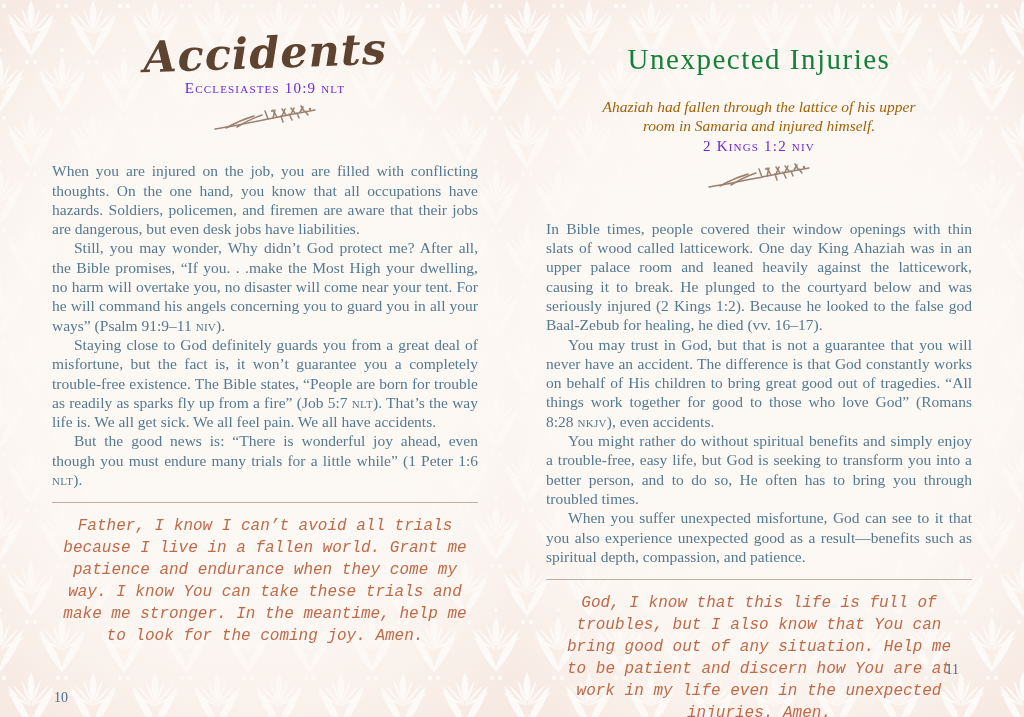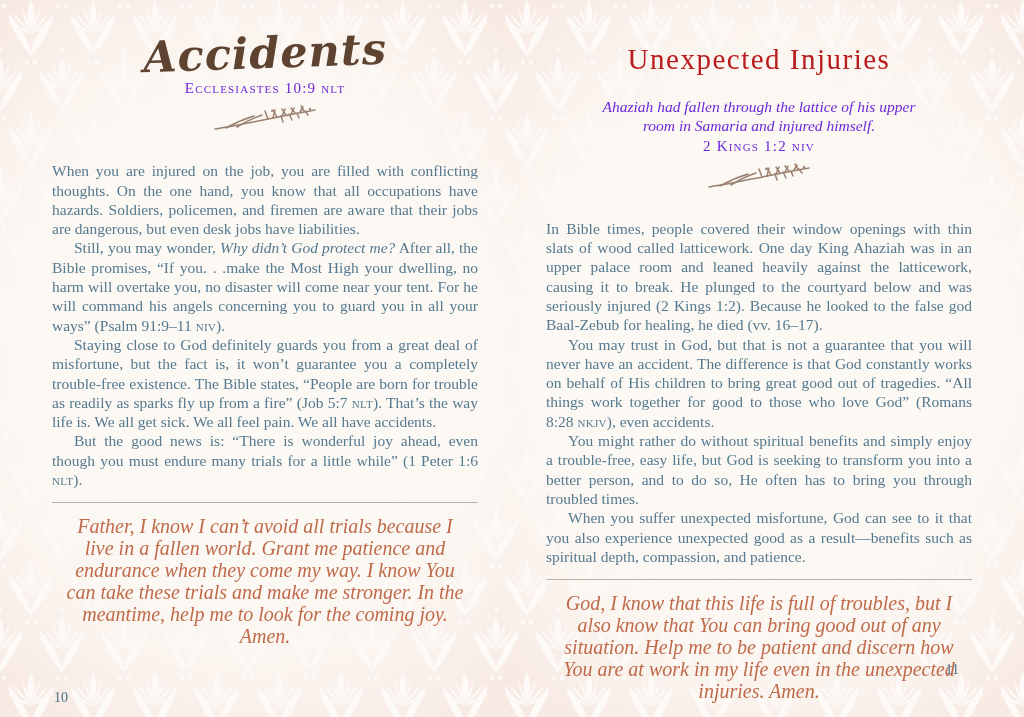--- a/index.html
+++ b/index.html
@@ -26,49 +26,49 @@
   .page.right { left:546px; width:426px; }
 
   .chapter-title {
     margin:30px 0 0; text-align:center;
     font-family:"DejaVu Serif", serif; font-style:italic; font-weight:700;
     font-size:43px; line-height:1.1; color:#5e4330; letter-spacing:1px;
     transform:rotate(-2deg);
   }
   .section-title {
     margin:0; text-align:center; font-weight:400;
-    font-size:29px; line-height:1.2; color:#b91c1c; letter-spacing:1.5px;
+    font-size:29px; line-height:1.2; color:#15803d; letter-spacing:1.5px;
   }
   .page.left  .section-title { margin-top:12px; }
   .page.right .section-title { margin-top:42px; }
 
   .scripture {
     margin:15px auto 0; text-align:center; font-style:italic;
-    color:#6d28d9; font-size:15.5px; line-height:19px;
+    color:#a16207; font-size:15.5px; line-height:19px;
   }
   .page.right .scripture { max-width:345px; margin-top:20px; }
   .scripture-ref {
     margin:3px 0 0; text-align:center; color:#6d28d9;
     font-variant:small-caps; letter-spacing:1.2px; font-size:15px;
   }
   .sprig { display:block; margin:5px auto 0; }
 
   .body-block {
     margin-top:27px; text-align:justify; color:#55798f;
     font-size:15.5px; line-height:19.3px;
   }
   .body-para { margin:0; }
   .body-para.indent { text-indent:22px; }
-  .it { font-style:italic; }
+  .it { }
   .sc { font-variant:small-caps; letter-spacing:0.3px; }
 
   .divider { border:none; border-top:1px solid #bdafa5; margin:13px 0 0; }
   .prayer {
     margin:12px auto 0; text-align:center; font-style:italic;
-    color:#bf6a49; font-size:20px; line-height:22px; max-width:406px;
+    color:#bf6a49; font-size:16px; line-height:22px; max-width:406px;font-family:Liberation Mono, monospace;
   }
   .page-number { position:absolute; top:662px; font-size:14px; color:#47708a; }
   .page.left  .page-number { left:2px;margin-top:28px; }
   .page.right .page-number { right:13px; }
 </style>
 </head>
 <body>
 
 <div class="spread">
 

